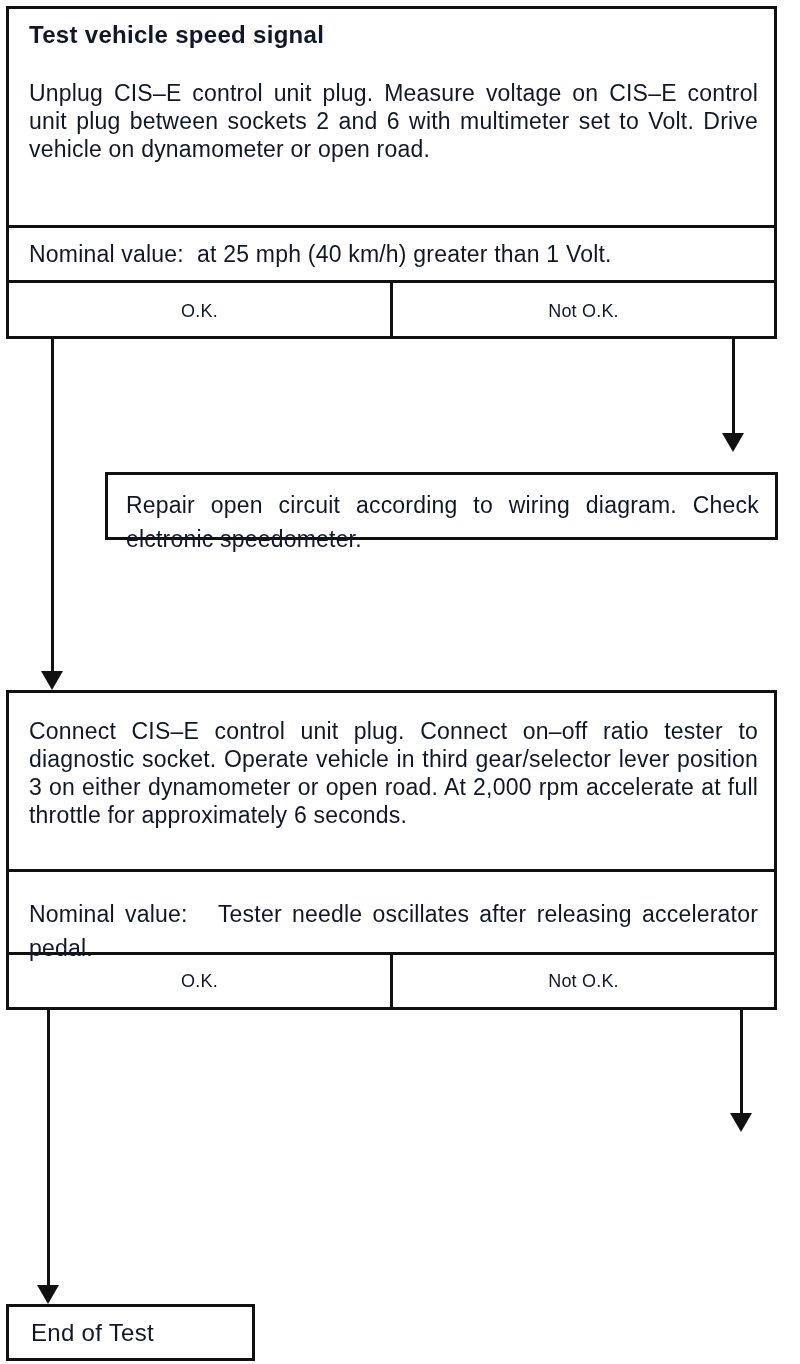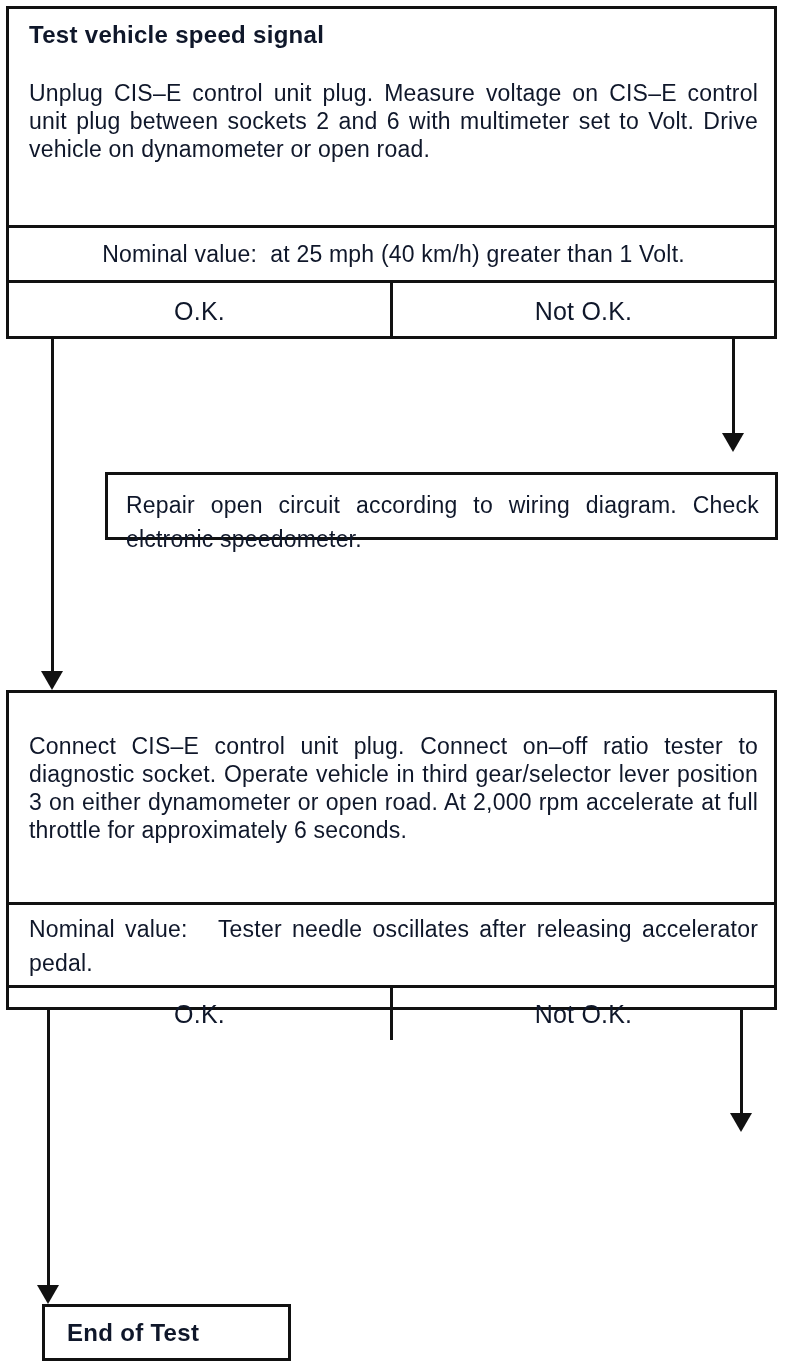--- a/index.html
+++ b/index.html
@@ -44,38 +44,37 @@
     border-bottom: 3px solid #111111;
     padding: 0 16px 0 20px;
     font-size: 23px;
     letter-spacing: 0.2px;
     white-space: pre-wrap;
     display: block;
   }
   .section-nominal.one-line {
     line-height: 52px;
     height: 55px;
-    text-align: center;
   }
   .section-nominal.two-line {
     line-height: 34px;
-    padding-top: 7px;
+    padding-top: 25px;
     height: 83px;
     text-align: justify;
   }
   .section-choices {
     display: flex;
     box-sizing: border-box;
   }
   .choice-cell {
     flex: 1 1 0;
     display: flex;
     align-items: center;
     justify-content: center;
-    font-size: 25px;
+    font-size: 18px;
     letter-spacing: 0.2px;
     box-sizing: border-box;
   }
   .choice-cell.ok {
     border-right: 3px solid #111111;
   }
   .action-box {
     position: absolute;
     border: 3px solid #111111;
     background: #ffffff;
@@ -92,25 +91,24 @@
     padding-top: 0;
     line-height: 51px;
     text-align: left;
   }
   .end-box {
     position: absolute;
     border: 3px solid #111111;
     background: #ffffff;
     box-sizing: border-box;
     font-size: 24px;
-    font-weight: bold;
+    font-weight: normal;
     line-height: 51px;
     padding-left: 22px;
     letter-spacing: 0.3px;
-    margin-left: 36px;
   }
   .vline {
     position: absolute;
     width: 3px;
     background: #111111;
   }
   .arrowhead {
     position: absolute;
     width: 0;
     height: 0;
@@ -140,21 +138,21 @@
   <div class="arrowhead" style="left:41px; top:671px;"></div>
 
   <div class="vline" style="left:732px; top:339px; height:95px;"></div>
   <div class="arrowhead" style="left:722px; top:433px;"></div>
 
   <div class="action-box" style="left:105px; top:472px; width:673px; height:68px;">
     <div class="action-text">Repair open circuit according to wiring diagram. Check elctronic speedometer.</div>
   </div>
 
   <div class="box" style="left:6px; top:690px; width:771px; height:320px;">
-    <div class="section-title-body" style="height:179px; padding-top:6px;margin-top:33px;">
+    <div class="section-title-body" style="height:179px; padding-top:24px;">
       <div class="step-body" style="margin-top:0;">Connect CIS–E control unit plug. Connect on–off ratio tester to diagnostic socket. Operate vehicle in third gear/selector lever position 3 on either dynamometer or open road. At 2,000 rpm accelerate at full throttle for approximately 6 seconds.</div>
     </div>
     <div class="section-nominal two-line">Nominal value:   Tester needle oscillates after releasing accelerator pedal.</div>
     <div class="section-choices" style="height:52px;">
       <div class="choice-cell ok">O.K.</div>
       <div class="choice-cell">Not O.K.</div>
     </div>
   </div>
 
   <div class="vline" style="left:47px; top:1010px; height:276px;"></div>

